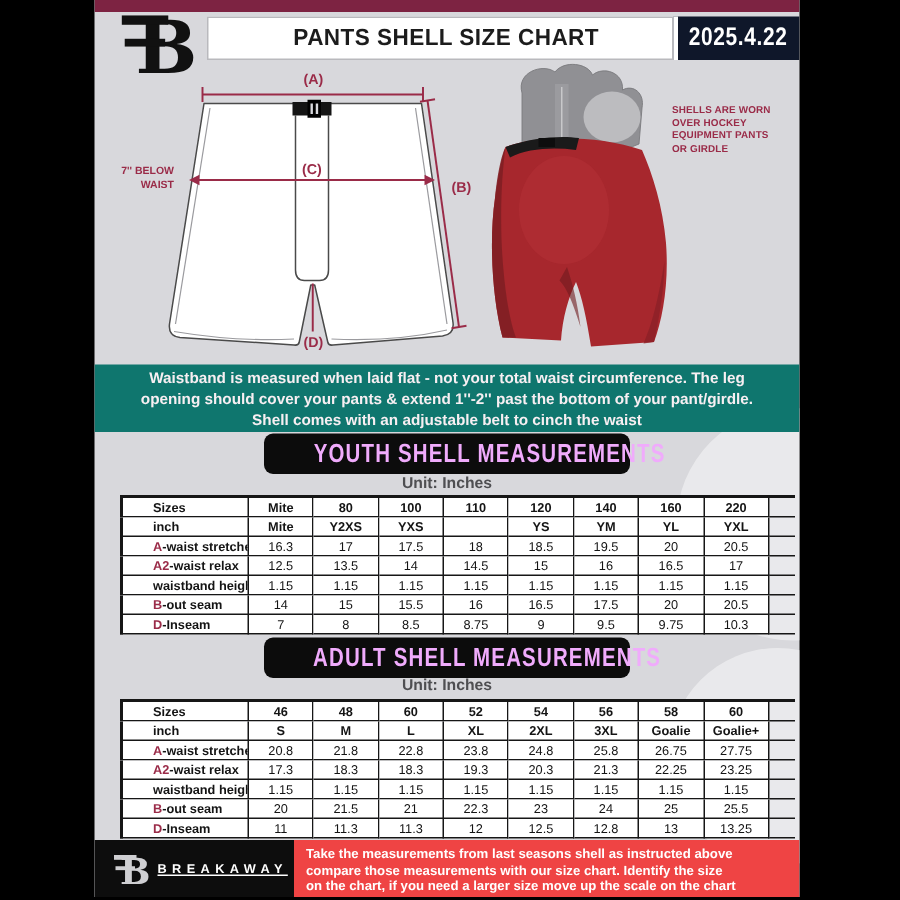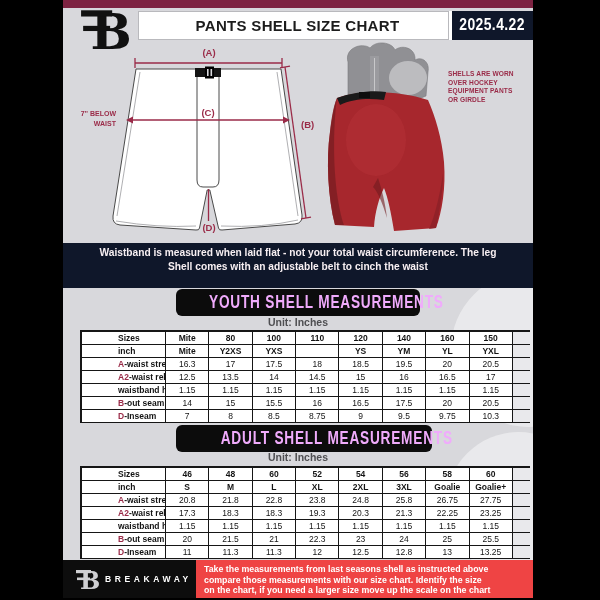--- a/index.html
+++ b/index.html
@@ -23,49 +23,49 @@
   .date-box span{display:inline-block;color:#fff;font-weight:700;font-size:17px;letter-spacing:.5px;
                  transform:scaleX(.82);white-space:nowrap;}
 
   
   .diagram-svg{position:absolute;left:0;top:40px;width:260px;height:203px;}
   .shell-svg{position:absolute;left:255px;top:40px;width:150px;height:203px;}
   .shell-caption{position:absolute;left:385px;top:70px;width:84px;color:#9a2b48;
                  font-size:6.6px;font-weight:700;line-height:8.6px;letter-spacing:.1px;}
 
   
-  .info-banner{position:absolute;left:0;top:243px;width:470px;height:45px;background:#0f172a;
+  .info-banner{position:absolute;left:0;top:243px;width:470px;height:45px;background:#0f766e;
                color:#f7eff2;text-align:center;font-size:10.2px;font-weight:600;line-height:13.8px;
                padding-top:3px;box-sizing:border-box;}
 
   
   .section-banner{position:absolute;left:113px;width:244px;height:27px;background:#0c0c0c;border-radius:6px;
                   color:#f0abfc;text-align:center;line-height:27px;}
   .section-banner .t{display:inline-block;transform:scaleX(.78);font-weight:700;font-size:17.5px;
                      letter-spacing:1px;white-space:nowrap;}
-  .yb{top:289px;} .ab{top:425px;padding-left:12px;}
+  .yb{top:289px;} .ab{top:425px;}
   .unit{position:absolute;left:0;right:0;text-align:center;font-size:10.5px;color:#4f4f52;font-weight:600;}
   .yu{top:316px;} .au{top:451px;}
 
   
   .meas-table{position:absolute;left:17px;width:450px;display:grid;
               grid-template-columns:86px repeat(8,43.37px) auto;border-top:2px solid #161616;}
   .yt{top:330px;} .at{top:466px;}
   .cell{height:13px;line-height:12px;font-size:8.5px;color:#141414;background:#fff;
         border-bottom:1.5px solid #161616;box-sizing:border-box;overflow:hidden;white-space:nowrap;}
-  .lab{border-left:2px solid #161616;border-right:1.5px solid #161616;padding-left:36px;font-weight:700;}
+  .lab{border-left:2px solid #161616;border-right:1.5px solid #161616;padding-left:20px;font-weight:700;}
   .val{border-right:1.5px solid #161616;text-align:center;}
   .hd{font-weight:700;}
   .sp{background:transparent;}
   .pfx{color:#9a2b48;font-weight:700;}
 
   
   .footer-black{position:absolute;left:0;top:560px;width:133px;height:38px;background:#0d0d0d;
                 display:flex;align-items:center;padding-left:13px;box-sizing:border-box;}
-  .footer-brand{color:#fff;font-size:8.5px;font-weight:700;letter-spacing:3.6px;margin-left:5px;white-space:nowrap;}
+  .footer-brand{color:#fff;font-size:8.5px;font-weight:700;letter-spacing:3.6px;margin-left:5px;white-space:nowrap;text-decoration:underline;}
   .footer-maroon{position:absolute;left:133px;top:560px;right:0;height:38px;background:#ef4444;
                  color:#fff;font-size:8.8px;font-weight:700;line-height:10.6px;
                  padding:4px 6px 0 8px;box-sizing:border-box;}
 </style>
 </head>
 <body>
 
 <div class="page">
   <div class="wm wm1"></div>
   <div class="wm wm2"></div>
@@ -149,37 +149,38 @@
     </svg>
     <div class="shell-caption">
       <div>SHELLS ARE WORN</div>
       <div>OVER HOCKEY</div>
       <div>EQUIPMENT PANTS</div>
       <div>OR GIRDLE</div>
     </div>
 
     <div class="info-banner">
       <div>Waistband is measured when laid flat - not your total waist circumference. The leg</div>
+      <div>opening should cover your pants &amp; extend 1''-2'' past the bottom of your pant/girdle.</div>
       <div>Shell comes with an adjustable belt to cinch the waist</div>
     </div>
 
     <div class="section-banner yb">
       <span class="t">YOUTH SHELL MEASUREMENTS</span>
     </div>
     <div class="unit yu">Unit: Inches</div>
     <div class="meas-table yt" id="youth-table">
         <div class="cell lab hd">Sizes</div>
         <div class="cell val hd">Mite</div>
         <div class="cell val hd">80</div>
         <div class="cell val hd">100</div>
         <div class="cell val hd">110</div>
         <div class="cell val hd">120</div>
         <div class="cell val hd">140</div>
         <div class="cell val hd">160</div>
-        <div class="cell val hd">150</div>
+        <div class="cell val hd">220</div>
         <div class="cell sp"></div>
         <div class="cell lab hd">inch</div>
         <div class="cell val hd">Mite</div>
         <div class="cell val hd">Y2XS</div>
         <div class="cell val hd">YXS</div>
         <div class="cell val hd"></div>
         <div class="cell val hd">YS</div>
         <div class="cell val hd">YM</div>
         <div class="cell val hd">YL</div>
         <div class="cell val hd">YXL</div>

